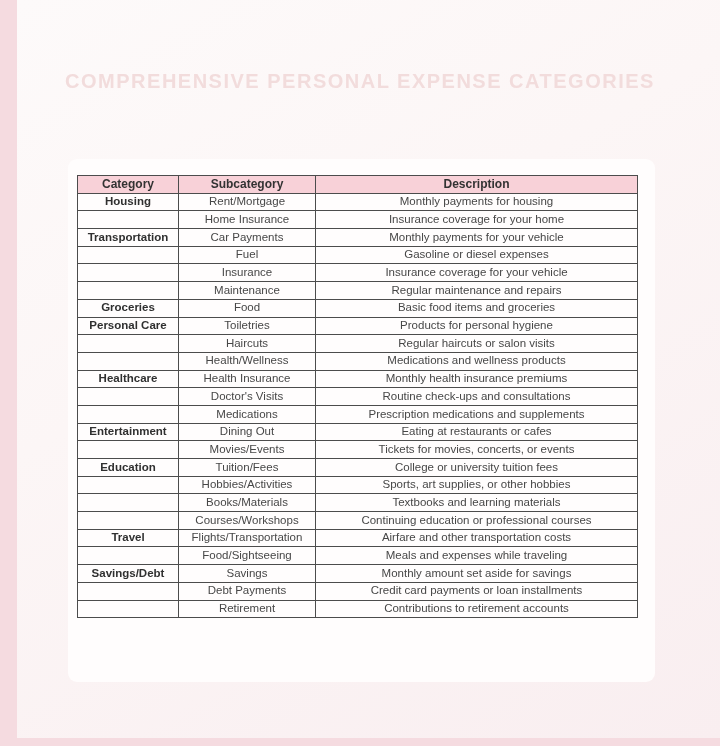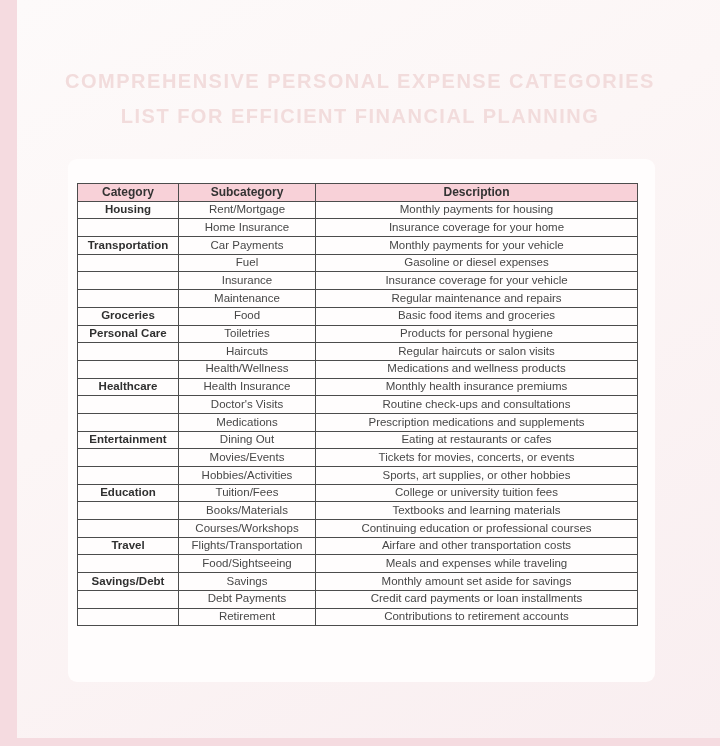--- a/index.html
+++ b/index.html
@@ -38,21 +38,21 @@
     left: 68px;
     top: 159px;
     width: 587px;
     height: 523px;
     background: #fffdfd;
     border-radius: 9px;
   }
   table.expense {
     position: absolute;
     left: 9px;
-    top: 24px;
+    top: 16px;
     width: 560px;
     border-collapse: collapse;
     table-layout: fixed;
   }
   table.expense col.c-cat { width: 101px; }
   table.expense col.c-sub { width: 137px; }
   table.expense col.c-desc { width: 322px; }
   table.expense th, table.expense td {
     border: 1px solid #4c4c4c;
     height: 17.7px;
@@ -76,21 +76,20 @@
     color: #303030;
   }
 </style>
 </head>
 <body>
 
 <div class="panel"></div>
 
 <div class="title">
   <div>Comprehensive Personal Expense Categories</div>
-  <div>List for Efficient Financial Planning</div>
 </div>
 
 <div class="card">
   <table class="expense">
     <colgroup>
       <col class="c-cat">
         <col class="c-sub">
         <col class="c-desc">
     </colgroup>
     <thead>
@@ -171,31 +170,31 @@
         <td class="cat">Entertainment</td>
         <td class="sub">Dining Out</td>
         <td class="desc">Eating at restaurants or cafes</td>
       </tr>
         <tr>
         <td class="cat"></td>
         <td class="sub">Movies/Events</td>
         <td class="desc">Tickets for movies, concerts, or events</td>
       </tr>
         <tr>
-        <td class="cat"></td>
-        <td class="sub">Hobbies/Activities</td>
-        <td class="desc">Sports, art supplies, or other hobbies</td>
-      </tr>
-        <tr>
         <td class="cat">Education</td>
         <td class="sub">Tuition/Fees</td>
         <td class="desc">College or university tuition fees</td>
       </tr>
         <tr>
         <td class="cat"></td>
+        <td class="sub">Hobbies/Activities</td>
+        <td class="desc">Sports, art supplies, or other hobbies</td>
+      </tr>
+        <tr>
+        <td class="cat"></td>
         <td class="sub">Books/Materials</td>
         <td class="desc">Textbooks and learning materials</td>
       </tr>
         <tr>
         <td class="cat"></td>
         <td class="sub">Courses/Workshops</td>
         <td class="desc">Continuing education or professional courses</td>
       </tr>
         <tr>
         <td class="cat">Travel</td>

